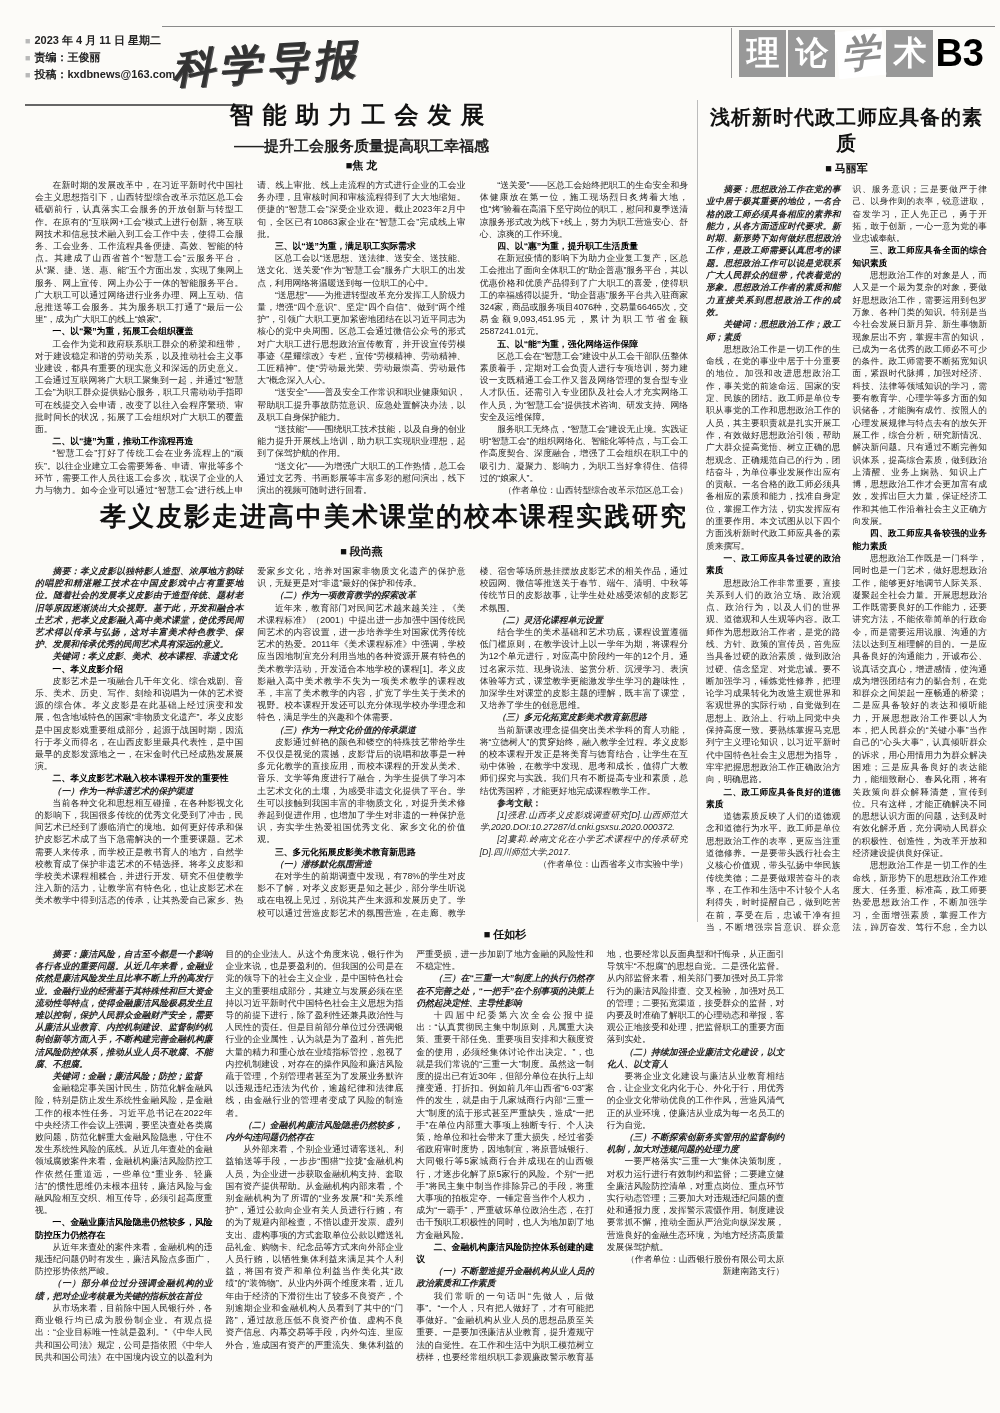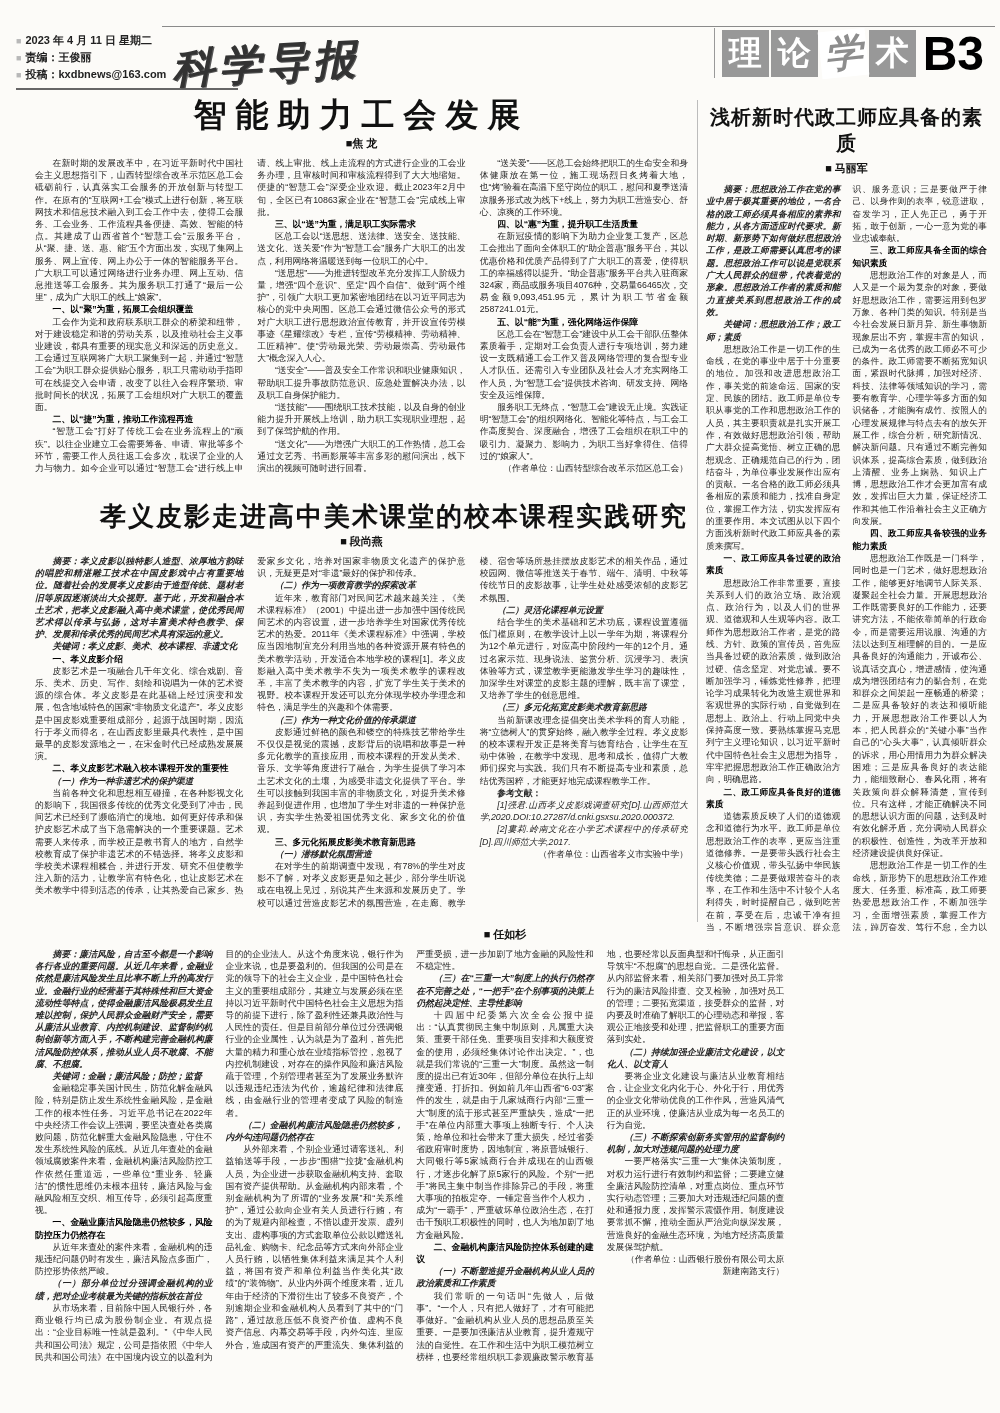--- a/index.html
+++ b/index.html
@@ -1,50 +1,50 @@
 <!DOCTYPE html>
 <html><head>
 <meta charset="utf-8">
 <style>
   html,body{margin:0;padding:0;}
   .page{position:relative;width:1000px;height:1413px;background:#fcfbf8;font-family:"Liberation Sans",sans-serif;color:#1c1c1c;overflow:hidden;}
   .top-rule{position:absolute;left:162px;top:26px;width:833px;height:1px;background:#8a8a8a;}
-  .pub-info{position:absolute;left:16px;top:32px;width:222px;padding-bottom:5px;border-bottom:2px solid #666;font-size:11px;line-height:16px;font-weight:bold;color:#222;}
+  .pub-info{position:absolute;left:25px;top:32px;width:222px;padding-bottom:21px;border-bottom:2px solid #666;font-size:11px;line-height:16px;font-weight:bold;color:#222;}
   .sq{color:#b8b8b8;font-size:9px;margin-right:4px;}
   .masthead{position:absolute;left:172px;top:36px;font-family:"DejaVu Serif",serif;font-style:italic;font-weight:bold;font-size:42px;color:#333;transform:rotate(-3deg);letter-spacing:5px;text-shadow:1px 1px 0 #555;}
   .banner{position:absolute;right:16px;top:28px;display:flex;align-items:center;border-left:1px solid #999;padding-left:7px;height:50px;}
   .blk{width:47px;height:47px;background:#989898;color:#fff;font-weight:bold;font-size:33px;display:flex;align-items:center;justify-content:center;margin-right:2px;}
   .blk.alt{background:#fff;color:#8d8d8d;font-family:"DejaVu Serif",serif;font-style:italic;font-size:38px;transform:rotate(-6deg);}
-  .pageno{font-size:48px;font-weight:bold;color:#000;margin-left:5px;line-height:47px;}
+  .pageno{font-size:38px;font-weight:bold;color:#000;line-height:47px;}
   .vdivider{position:absolute;left:697px;top:100px;width:1px;height:822px;background:#bcbcbc;}
   .art{position:absolute;}
   .art h1{margin:0;font-weight:bold;text-align:center;color:#111;}
   .sub{text-align:center;font-weight:bold;color:#222;}
   .byline{text-align:center;font-weight:bold;font-size:11px;color:#111;}
   .cols{text-align:justify;column-fill:auto;overflow:hidden;color:#262626;}
   .cols p{margin:0;text-indent:2em;}
   .t-h{font-weight:700;color:#000;}
   .t-h2{font-weight:700;font-style:italic;}
   .t-abs{font-style:italic;font-weight:600;}
   .t-kw{font-style:italic;font-weight:700;}
   .t-refh{font-weight:700;}
   .t-ref{font-style:italic;}
   .t-attr{font-weight:400;text-align:right;text-indent:0;}
   .a1{left:35px;top:96px;width:653px;}
-  .a1 h1{font-size:33px;line-height:38px;letter-spacing:9px;}
+  .a1 h1{font-size:24px;line-height:38px;letter-spacing:9px;}
   .a1 .sub{font-size:15px;line-height:20px;margin-top:2px;}
   .a1 .byline{margin-top:2px;}
   .a1 .cols{margin-top:6px;height:328px;column-count:3;column-gap:14px;font-size:8.8px;line-height:12.2px;}
   .a2{left:706px;top:104px;width:281px;}
   .a2 h1{font-size:20px;line-height:26px;letter-spacing:1px;}
   .a2 .byline{margin-top:5px;}
   .a2 .cols{margin-top:7px;height:760px;column-count:2;column-gap:12px;font-size:8.7px;line-height:12.3px;}
   .a3{left:35px;top:500px;width:653px;}
   .a3 h1{font-size:26px;line-height:32px;letter-spacing:2px;text-align:right;}
-  .a3 .byline{margin-top:2px;}
+  .a3 .byline{margin-top:12px;}
   .a3 .cols{margin-top:6px;height:360px;column-count:3;column-gap:14px;font-size:8.8px;line-height:12.2px;}
   .a4{left:35px;top:924px;width:940px;}
   .a4 h1{font-size:26px;line-height:32px;letter-spacing:2px;}
   .a4 .byline{margin-top:3px;}
   .a4 .cols{margin-top:6px;height:424px;column-count:5;column-gap:13px;font-size:8.8px;line-height:12.2px;}
 </style>
 </head>
 <body>
 
 <div class="page">
@@ -64,20 +64,21 @@
     <span class="blk">论</span>
     <span class="blk alt">学</span>
     <span class="blk">术</span>
     <span class="pageno">B3</span>
   </div>
 
   <div class="vdivider"></div>
 
   <section class="art a1">
     <h1>智能助力工会发展</h1>
+    <div class="sub">——提升工会服务质量提高职工幸福感</div>
     <div class="byline">■焦 龙</div>
     <div class="cols">
         <p class="t-p">在新时期的发展改革中，在习近平新时代中国社会主义思想指引下，山西转型综合改革示范区总工会砥砺前行，认真落实工会服务的开放创新与转型工作。在原有的“互联网+工会”模式上进行创新，将互联网技术和信息技术融入到工会工作中去，使得工会服务、工会业务、工作流程具备便捷、高效、智能的特点。其建成了山西省首个“智慧工会”云服务平台，从“聚、捷、送、惠、能”五个方面出发，实现了集网上服务、网上宣传、网上办公于一体的智能服务平台。广大职工可以通过网络进行业务办理、网上互动、信息推送等工会服务。其为服务职工打通了“最后一公里”，成为广大职工的线上“娘家”。</p>
         <p class="t-h">一、以“聚”为重，拓展工会组织覆盖</p>
         <p class="t-p">工会作为党和政府联系职工群众的桥梁和纽带，对于建设稳定和谐的劳动关系，以及推动社会主义事业建设，都具有重要的现实意义和深远的历史意义。工会通过互联网将广大职工聚集到一起，并通过“智慧工会”为职工群众提供贴心服务，职工只需动动手指即可在线提交入会申请，改变了以往入会程序繁琐、审批时间长的状况，拓展了工会组织对广大职工的覆盖面。</p>
         <p class="t-h">二、以“捷”为重，推动工作流程再造</p>
         <p class="t-p">“智慧工会”打好了传统工会在业务流程上的“顽疾”。以往企业建立工会需要筹备、申请、审批等多个环节，需要工作人员往返工会多次，耽误了企业的人力与物力。如今企业可以通过“智慧工会”进行线上申请、线上审批、线上走流程的方式进行企业的工会业务办理，且审核时间和审核流程得到了大大地缩短。便捷的“智慧工会”深受企业欢迎。截止2023年2月中旬，全区已有10863家企业在“智慧工会”完成线上审批。</p>
         <p class="t-h">三、以“送”为重，满足职工实际需求</p>
         <p class="t-p">区总工会以“送思想、送法律、送安全、送技能、送文化、送关爱”作为“智慧工会”服务广大职工的出发点，利用网络将温暖送到每一位职工的心中。</p>
         <p class="t-p">“送思想”——为推进转型改革充分发挥工人阶级力量，增强“四个意识”、坚定“四个自信”、做到“两个维护”，引领广大职工更加紧密地团结在以习近平同志为核心的党中央周围。区总工会通过微信公众号的形式对广大职工进行思想政治宣传教育，并开设宣传劳模事迹《星耀综改》专栏，宣传“劳模精神、劳动精神、工匠精神”。使“劳动最光荣、劳动最崇高、劳动最伟大”概念深入人心。</p>

